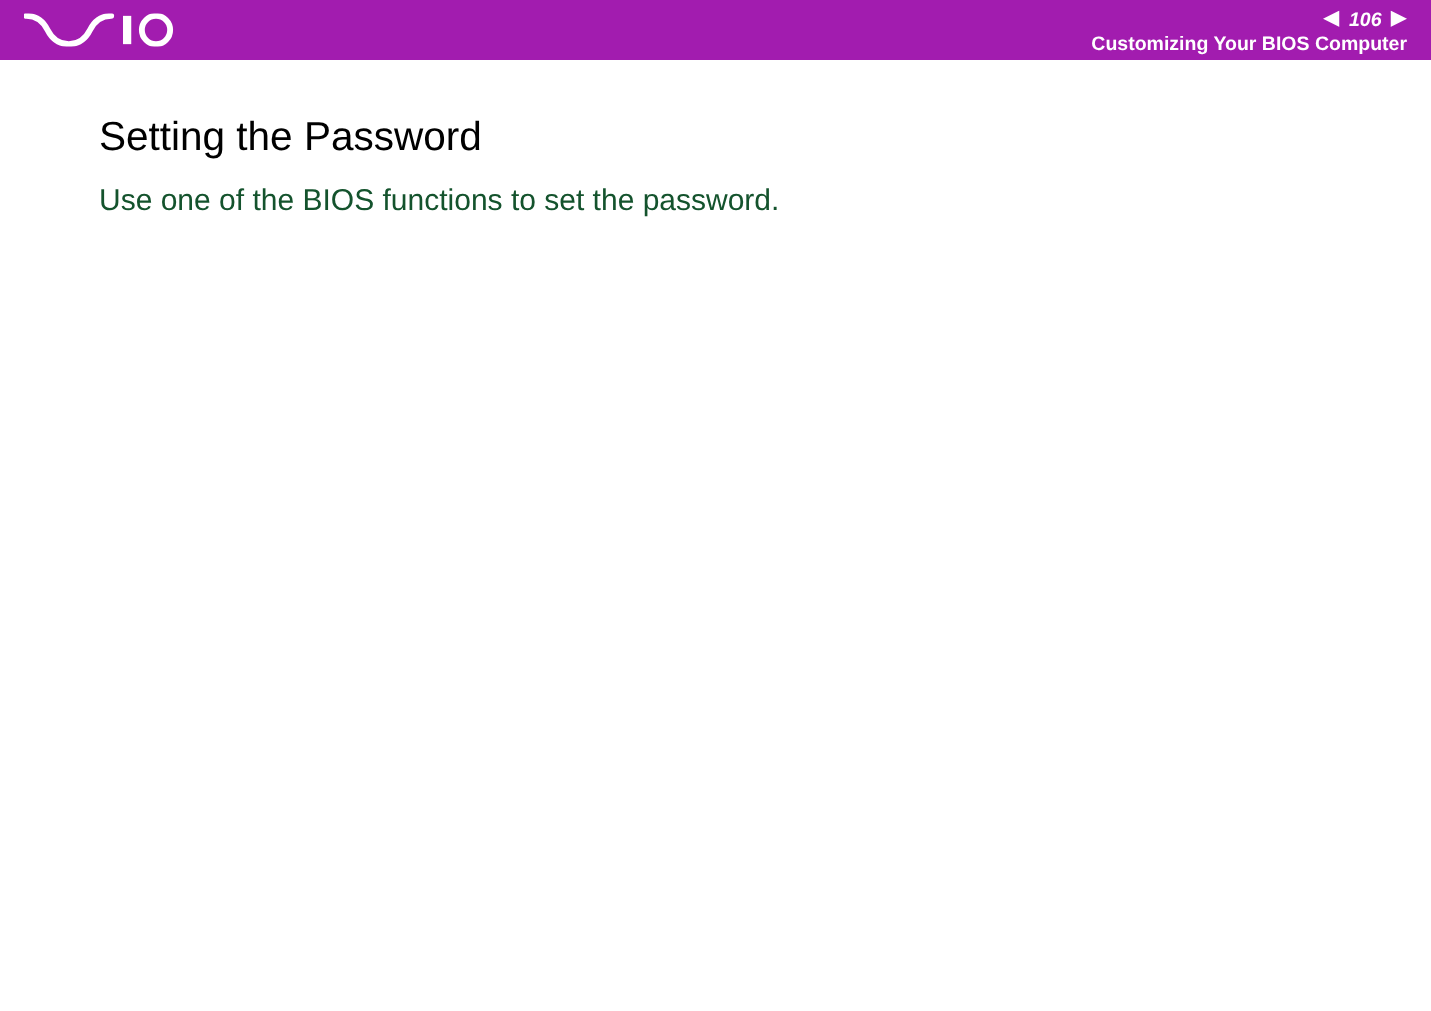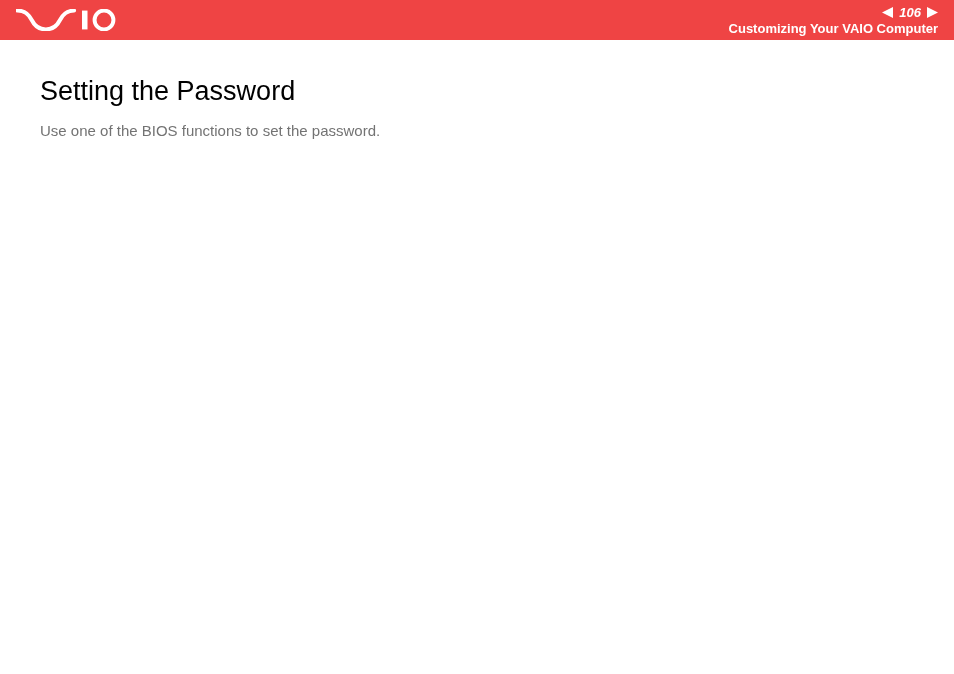--- a/index.html
+++ b/index.html
@@ -8,21 +8,21 @@
       box-sizing: border-box;
     }
     body {
       width: 954px;
       height: 674px;
       font-family: Arial, Helvetica, sans-serif;
       background: #fff;
       position: relative;
     }
     .header {
-      background: #ef4444;
+      background: #a21caf;
       color: #fff;
       height: 40px;
       display: flex;
       align-items: center;
       justify-content: space-between;
       padding: 0 16px;
     }
     .logo {
       display: flex;
       align-items: center;
@@ -53,32 +53,33 @@
       height: 11px;
       display: block;
     }
     .breadcrumb {
       font-weight: bold;
       font-size: 13px;
       margin-top: 1px;
     }
     .content {
       padding: 36px 40px 0 40px;
+      margin-left: 26px;
     }
     .page-title {
       font-size: 27px;
       font-weight: normal;
       margin-bottom: 14px;
       color: #000;
     }
     .body-text {
-      font-size: 15px;
+      font-size: 20px;
       line-height: 1.35;
       margin-bottom: 8px;
-      color: #737373;
+      color: #14532d;
     }
   </style>
 </head>
 <body>
 
 <div class="header">
   <div class="logo">
     <svg viewBox="0 0 140 28" xmlns="http://www.w3.org/2000/svg">
       <path d="M 2 2 Q 14 2 20 14 Q 26 26 38 26 Q 50 26 56 14 Q 62 2 74 2" stroke="#fff" stroke-width="5" fill="none" stroke-linecap="round"></path>
       <rect x="84" y="2" width="7" height="24" fill="#fff"></rect>
@@ -92,20 +93,20 @@
             <polygon points="10,0 10,10 0,5" fill="#fff"></polygon>
           </svg>
       </span>
       <span>106</span>
       <span class="arrow-right">
         <svg viewBox="0 0 10 10">
             <polygon points="0,0 0,10 10,5" fill="#fff"></polygon>
           </svg>
       </span>
     </div>
-    <div class="breadcrumb">Customizing Your VAIO Computer</div>
+    <div class="breadcrumb">Customizing Your BIOS Computer</div>
   </div>
 </div>
 
 <div class="content">
   <h1 class="page-title">Setting the Password</h1>
   <p class="body-text">Use one of the BIOS functions to set the password.</p>
 </div>
 
 </body></html>

